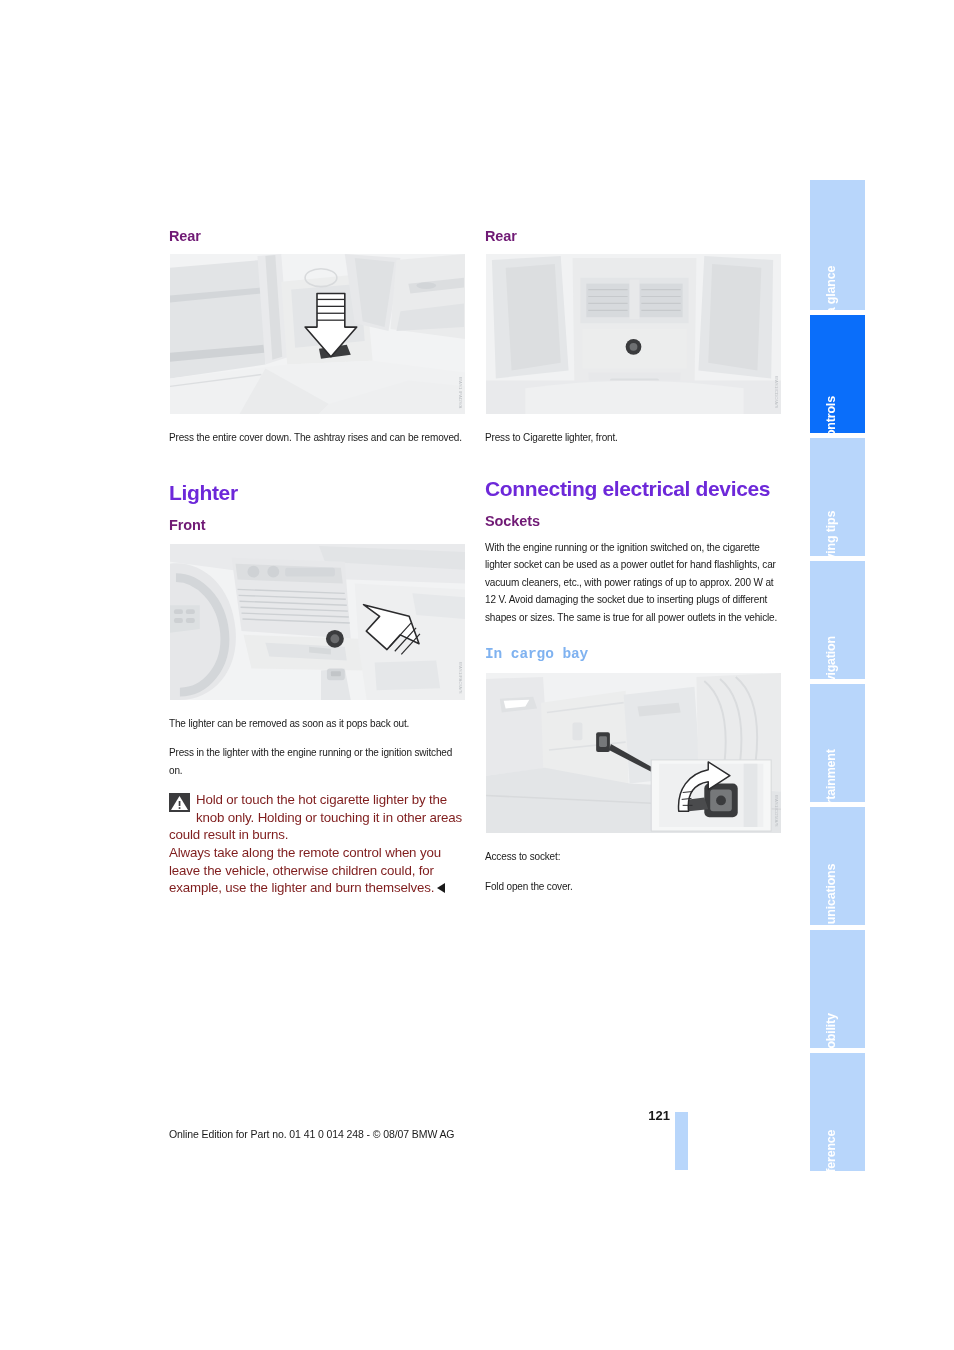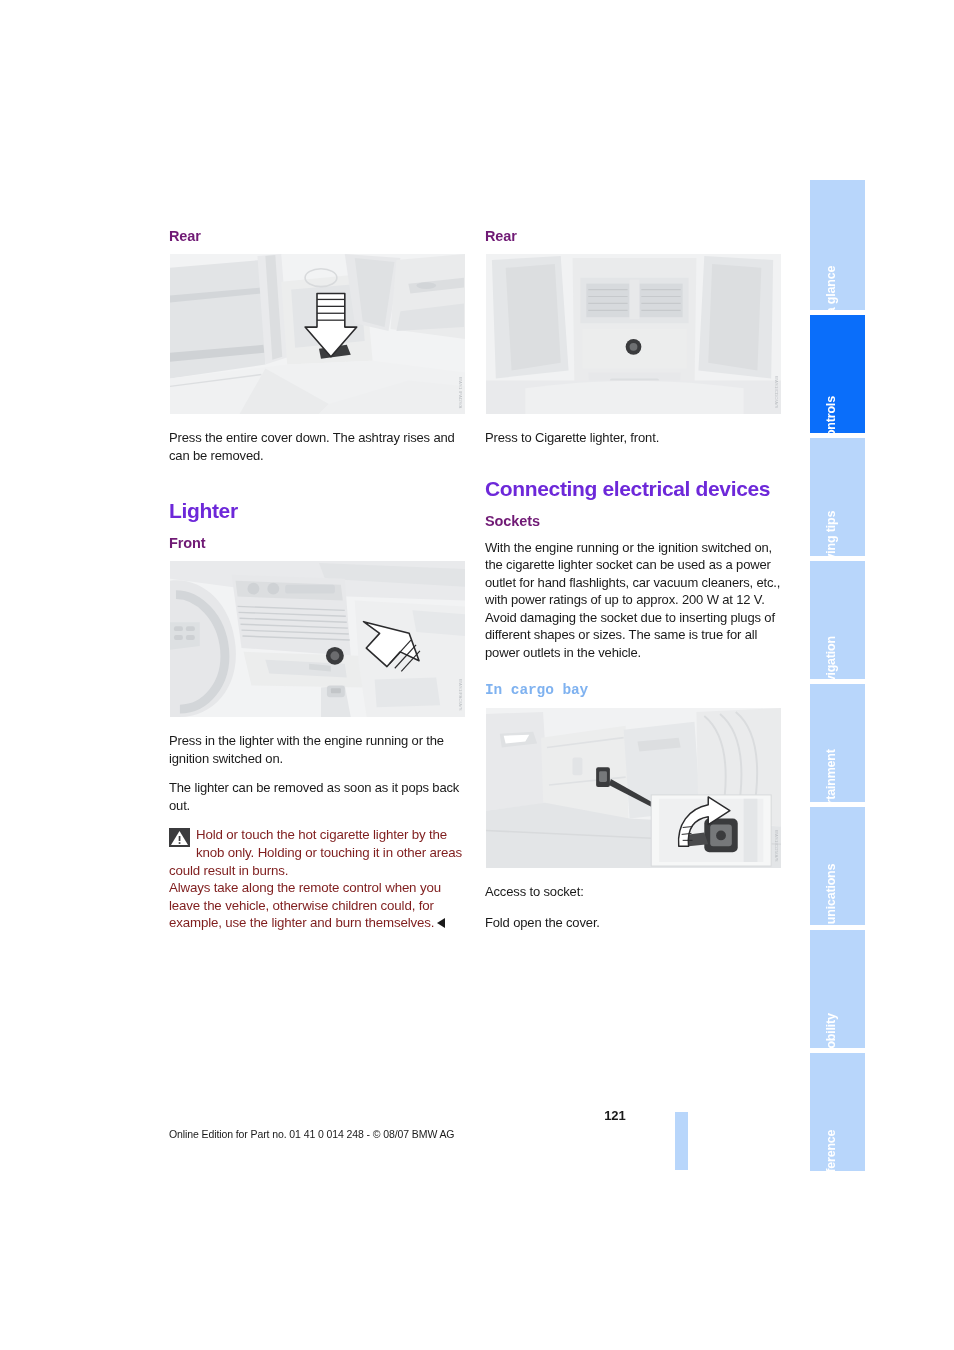--- a/index.html
+++ b/index.html
@@ -43,21 +43,21 @@
     color: #6d28d9;
     font-size: 21px;
     font-weight: bold;
     line-height: 1.15;
     margin: 0 0 12px 0;
     letter-spacing: -0.35px;
   }
 
   p.body-text {
     margin: 0 0 12px 0;
-    font-size: 13px;
+    font-size: 10px;
     line-height: 17.6px;
     color: #1a1a1a;
     letter-spacing: -0.15px;
   }
   p.body-text.tight { margin-bottom: 13px; }
 
   
   .figure {
     position: relative;
     width: 297px;
@@ -136,21 +136,21 @@
     color: #ffffff;
   }
   .tab.active .tab-label { color: #ffffff; }
 
   
   .page-number {
     position: absolute;
     left: 560px;
     top: 1108px;
     width: 110px;
-    text-align: center;
+    text-align: right;
     font-size: 13px;
     font-weight: bold;
     color: #1a1a1a;
   }
   .footer-line {
     position: absolute;
     left: 169px;
     top: 1128px;
     width: 500px;
     text-align: left;
@@ -273,22 +273,22 @@
         </g>
         <g transform="rotate(42 214 76)">
           <line x1="238" y1="60" x2="238" y2="92" stroke="#2b2b2d" stroke-width="1.2"></line>
           <line x1="245" y1="60" x2="245" y2="92" stroke="#2b2b2d" stroke-width="1.2"></line>
           <line x1="252" y1="62" x2="252" y2="90" stroke="#2b2b2d" stroke-width="1.2"></line>
         </g>
       </svg>
       <span class="code">WAS1IPAO/A/S</span>
     </div>
 
+    <p class="body-text">The lighter can be removed as soon as it pops back out.</p>
     <p class="body-text">Press in the lighter with the engine running or the ignition switched on.</p>
-    <p class="body-text">The lighter can be removed as soon as it pops back out.</p>
 
     <div class="warn-block">
       <span class="warn-icon">
         <svg width="21" height="19" viewBox="0 0 21 19" aria-hidden="true">
           <rect x="0" y="0" width="21" height="19" fill="#3b3b3d"></rect>
           <path d="M10.5 3 L19 17 L2 17 Z" fill="#ffffff"></path>
           <rect x="9.7" y="8" width="1.7" height="5" fill="#3b3b3d"></rect>
           <rect x="9.7" y="14.2" width="1.7" height="1.7" fill="#3b3b3d"></rect>
         </svg>
       </span>

